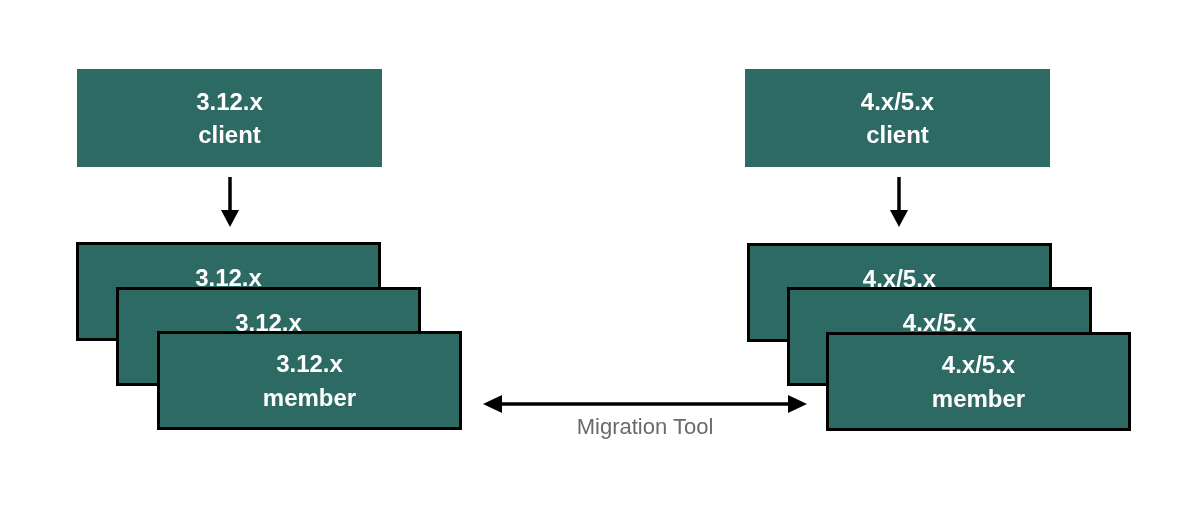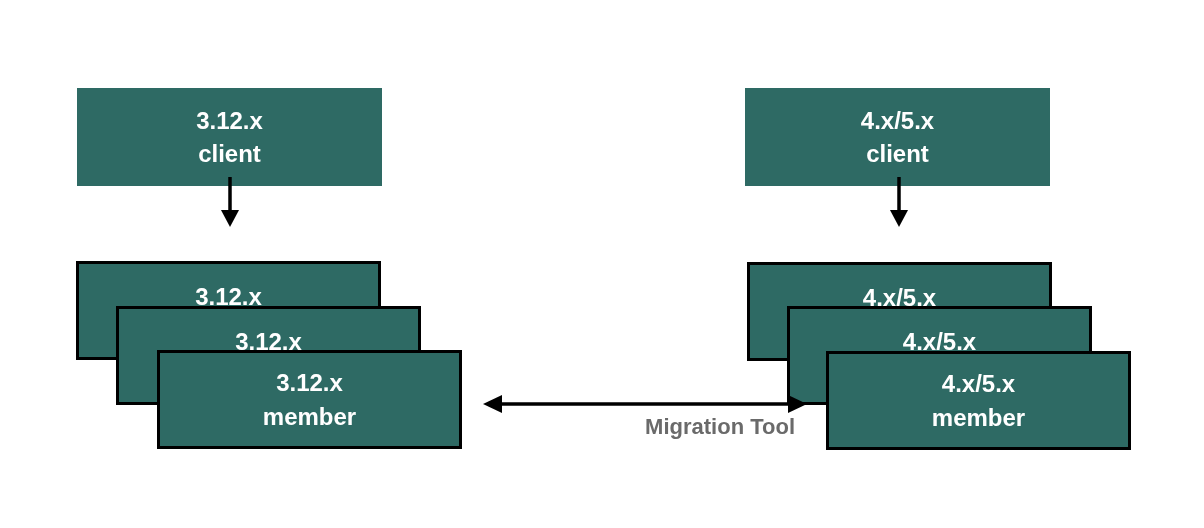--- a/index.html
+++ b/index.html
@@ -16,21 +16,20 @@
     overflow: hidden;
   }
   .box {
     position: absolute;
     background: #2e6a64;
     box-sizing: border-box;
     color: #ffffff;
     font-weight: bold;
     font-size: 24px;
     text-align: center;
-    margin-top: 19px;
   }
   .client-box {
     width: 305px;
     height: 98px;
     display: flex;
     flex-direction: column;
     justify-content: center;
     line-height: 33px;
   }
   .member-box {
@@ -63,23 +62,23 @@
     position: absolute;
   }
   .down-arrow-left  { left: 212px; top: 176px; }
   .down-arrow-right { left: 881px; top: 176px; }
   .h-arrow { left: 480px; top: 391px; z-index: 4; }
   .migration-label {
     position: absolute;
     left: 495px;
     top: 414px;
     width: 300px;
-    text-align: right;
+    text-align: center;
     color: #6a6a6a;
-    font-weight: bold;
+    font-weight: normal;
     font-size: 22px;
     z-index: 5;
   }
 </style>
 </head>
 <body>
 
 <div class="canvas">
 
   <div class="box client-box l-client">

